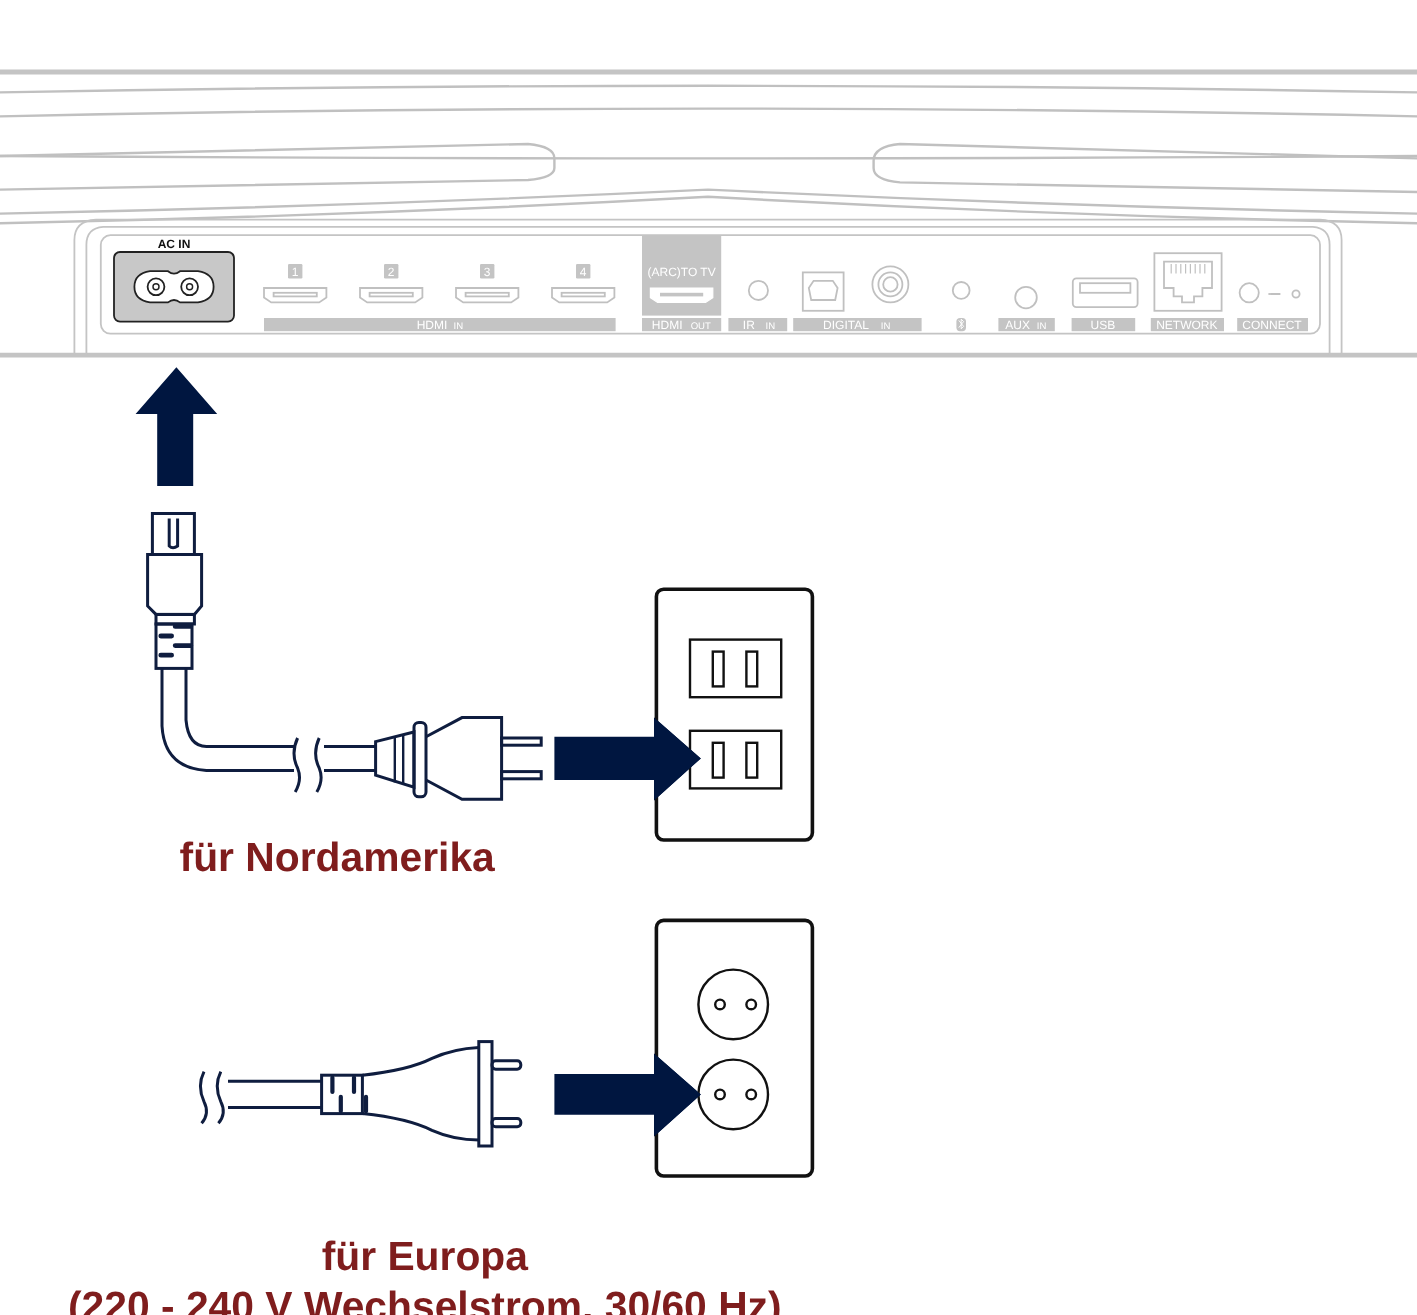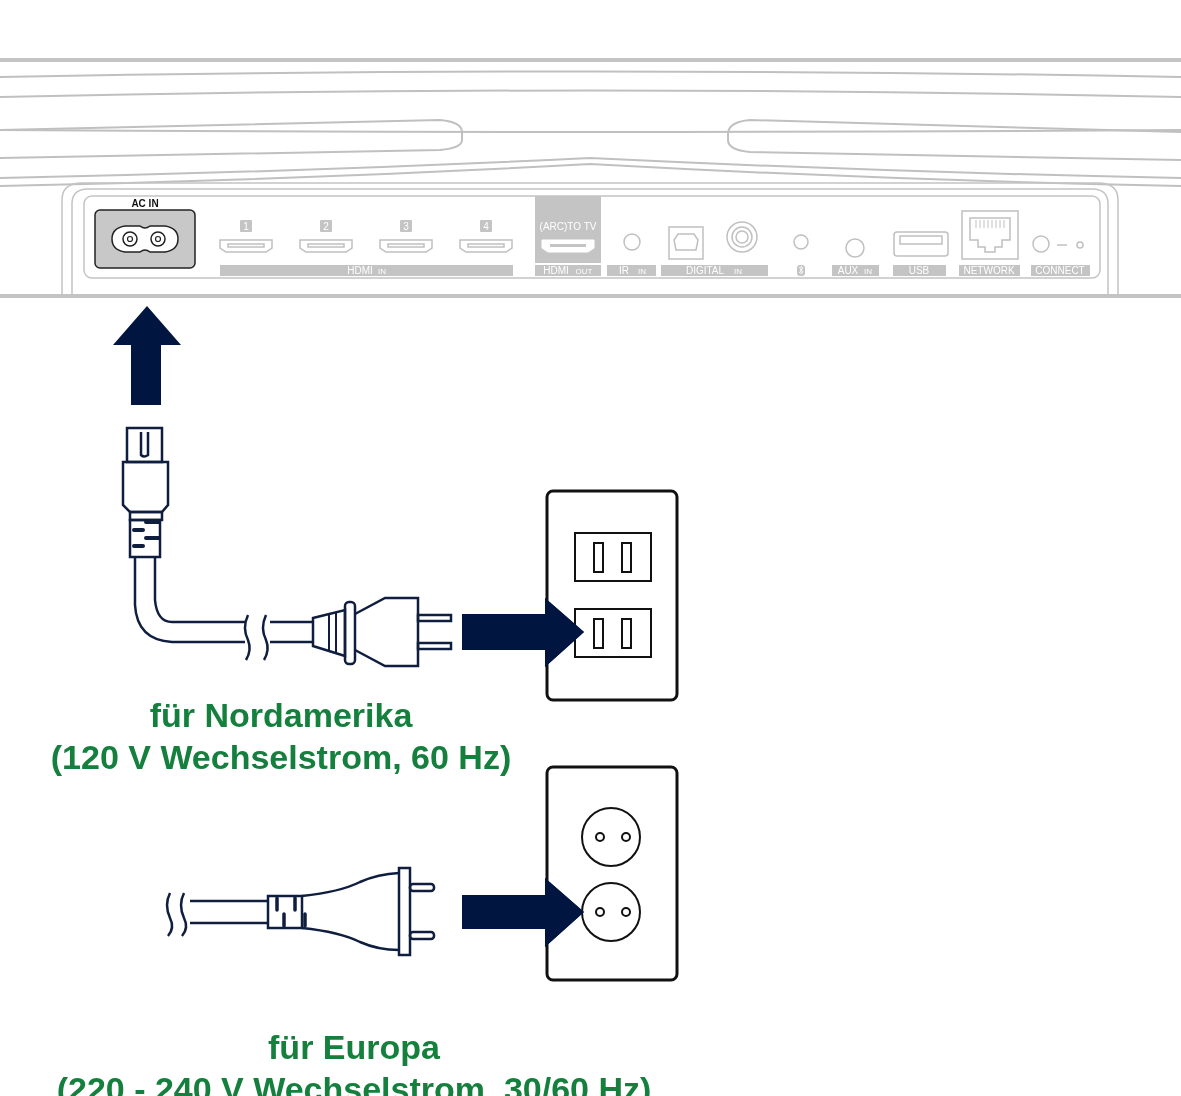--- a/index.html
+++ b/index.html
@@ -1,20 +1,20 @@
 <!DOCTYPE html>
 <html><head>
 <meta charset="utf-8">
 <style>
   html, body { margin: 0; padding: 0; background: #ffffff; }
   body { width: 1181px; height: 1096px; position: relative; overflow: hidden; font-family: "Liberation Sans", sans-serif; }
   svg { position: absolute; left: 0; top: 0; }
   .caption {
     position: absolute; font-family: "Liberation Sans", sans-serif; font-weight: bold;
-    color: #15803d; font-size: 34px; line-height: 42px; text-align: center; white-space: nowrap;
+    color: #7f1d1d; font-size: 34px; line-height: 42px; text-align: center; white-space: nowrap;
   }
   .panel-label { font-family: "Liberation Sans", sans-serif; font-size: 10px; fill: #ffffff; }
   .panel-label-dark { font-family: "Liberation Sans", sans-serif; font-size: 10px; font-weight: bold; fill: #111; }
 </style>
 </head>
 <body>
 
 <svg width="1181" height="1096" viewBox="0 0 1181 1096">
 
   <g fill="none" stroke="#c0c0c0" stroke-width="2">
@@ -184,19 +184,18 @@
     <circle cx="626" cy="837" r="4"></circle>
     <circle cx="611" cy="912" r="29"></circle>
     <circle cx="600" cy="912" r="4"></circle>
     <circle cx="626" cy="912" r="4"></circle>
   </g>
   <path d="M545 878 L584 912 L545 947 Z" fill="#001640"></path>
 </svg>
 
 <div class="caption" style="left:0; top:694px; width:562px;">
   <div>für Nordamerika</div>
-  <div>(120 V Wechselstrom, 60 Hz)</div>
 </div>
 
 <div class="caption" style="left:0; top:1026px; width:708px;text-align:center;">
   <div>für Europa</div>
   <div>(220 - 240 V Wechselstrom, 30/60 Hz)</div>
 </div>
 
 </body></html>

